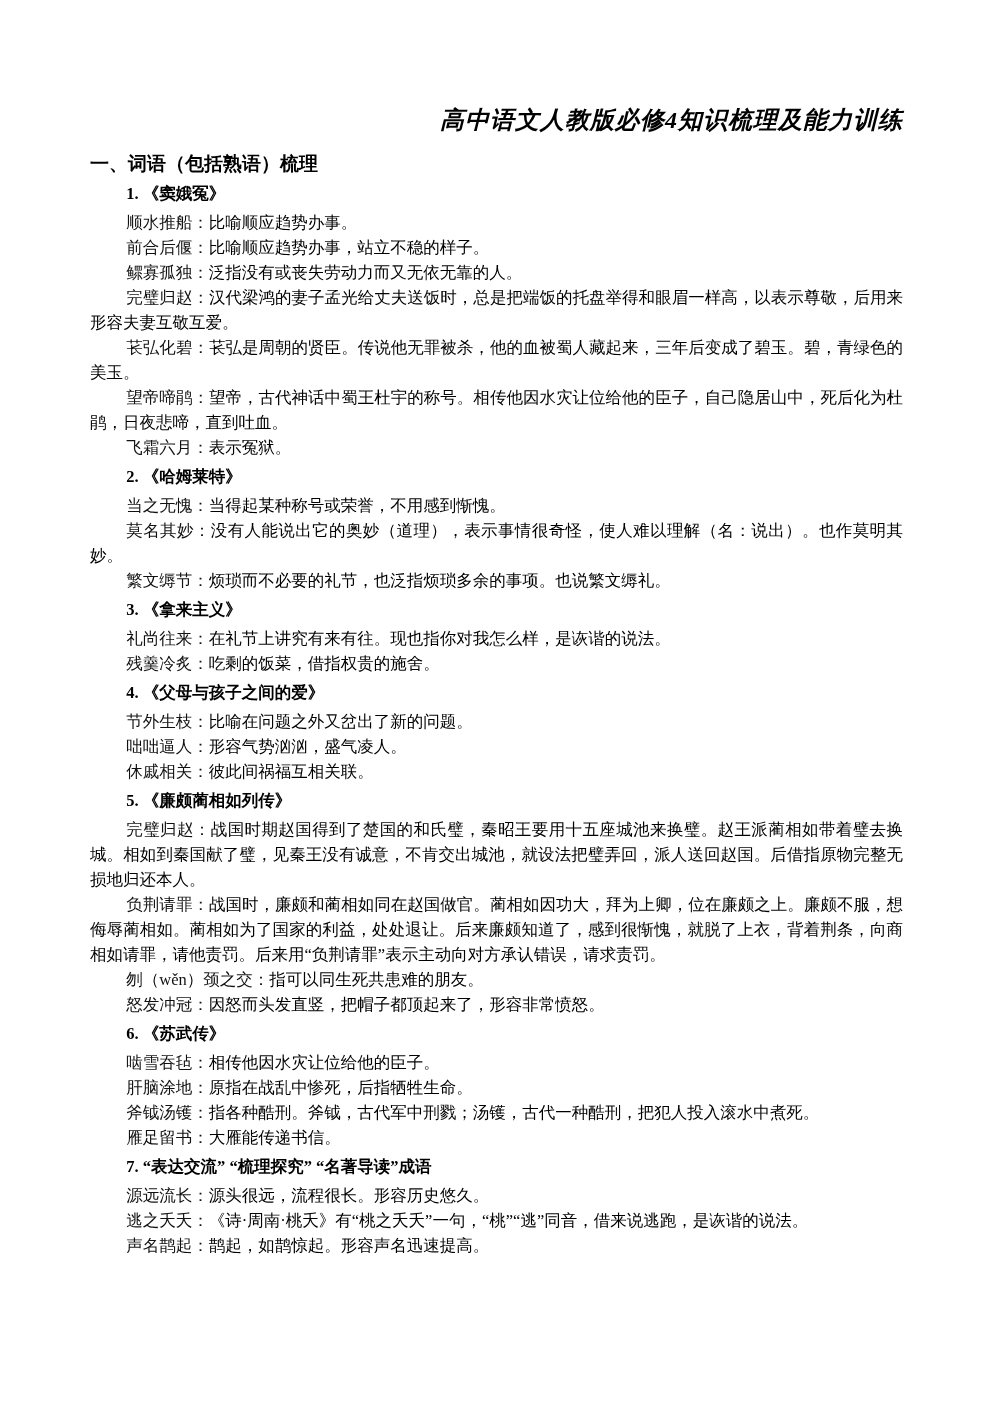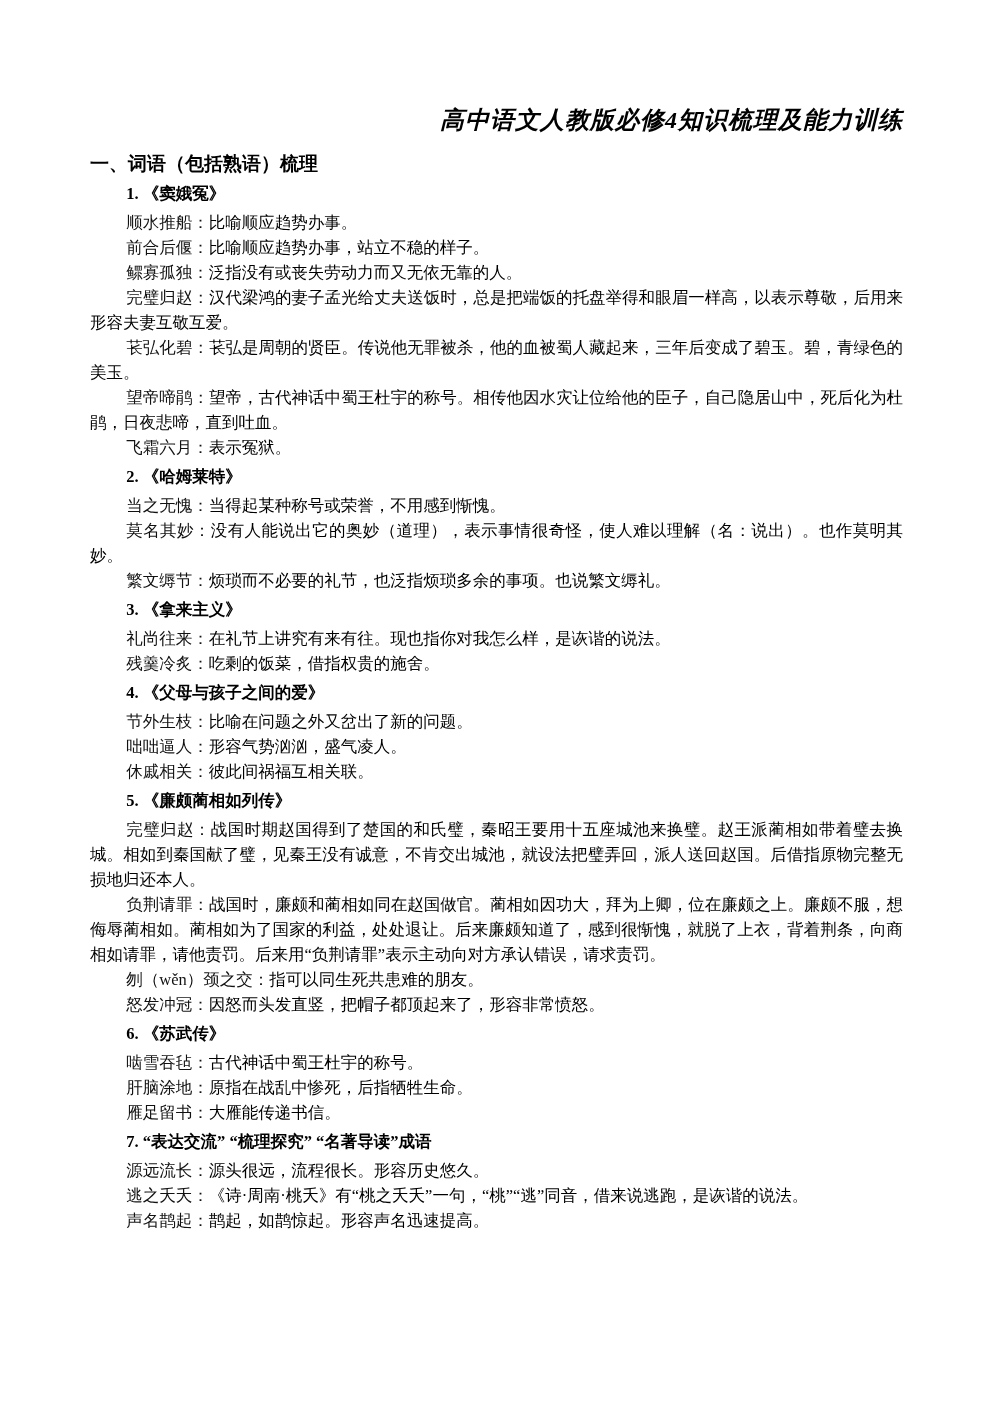--- a/index.html
+++ b/index.html
@@ -110,22 +110,23 @@
   <section class="lesson">
     <h4 class="lesson-heading">5. 《廉颇蔺相如列传》</h4>
     <p class="entry"><span class="term">完璧归赵：</span><span class="definition">战国时期赵国得到了楚国的和氏璧，秦昭王要用十五座城池来换璧。赵王派蔺相如带着璧去换城。相如到秦国献了璧，见秦王没有诚意，不肯交出城池，就设法把璧弄回，派人送回赵国。后借指原物完整无损地归还本人。</span></p>
     <p class="entry"><span class="term">负荆请罪：</span><span class="definition">战国时，廉颇和蔺相如同在赵国做官。蔺相如因功大，拜为上卿，位在廉颇之上。廉颇不服，想侮辱蔺相如。蔺相如为了国家的利益，处处退让。后来廉颇知道了，感到很惭愧，就脱了上衣，背着荆条，向商相如请罪，请他责罚。后来用“负荆请罪”表示主动向对方承认错误，请求责罚。</span></p>
     <p class="entry"><span class="term">刎（wěn）颈之交：</span><span class="definition">指可以同生死共患难的朋友。</span></p>
     <p class="entry"><span class="term">怒发冲冠：</span><span class="definition">因怒而头发直竖，把帽子都顶起来了，形容非常愤怒。</span></p>
   </section>
 
   <section class="lesson">
     <h4 class="lesson-heading">6. 《苏武传》</h4>
-    <p class="entry"><span class="term">啮雪吞毡：</span><span class="definition">古代神话中蜀王杜宇的称号。</span></p>
+    <p class="entry"><span class="term">啮雪吞毡：</span><span class="definition">相传他因水灾让位给他的臣子。</span></p>
     <p class="entry"><span class="term">肝脑涂地：</span><span class="definition">原指在战乱中惨死，后指牺牲生命。</span></p>
+    <p class="entry"><span class="term">斧钺汤镬：</span><span class="definition">指各种酷刑。斧钺，古代军中刑戮；汤镬，古代一种酷刑，把犯人投入滚水中煮死。</span></p>
     <p class="entry"><span class="term">雁足留书：</span><span class="definition">大雁能传递书信。</span></p>
   </section>
 
   <section class="lesson">
     <h4 class="lesson-heading">7. “表达交流” “梳理探究” “名著导读”成语</h4>
     <p class="entry"><span class="term">源远流长：</span><span class="definition">源头很远，流程很长。形容历史悠久。</span></p>
     <p class="entry"><span class="term">逃之夭夭：</span><span class="definition">《诗·周南·桃夭》有“桃之夭夭”一句，“桃”“逃”同音，借来说逃跑，是诙谐的说法。</span></p>
     <p class="entry"><span class="term">声名鹊起：</span><span class="definition">鹊起，如鹊惊起。形容声名迅速提高。</span></p>
   </section>
 

